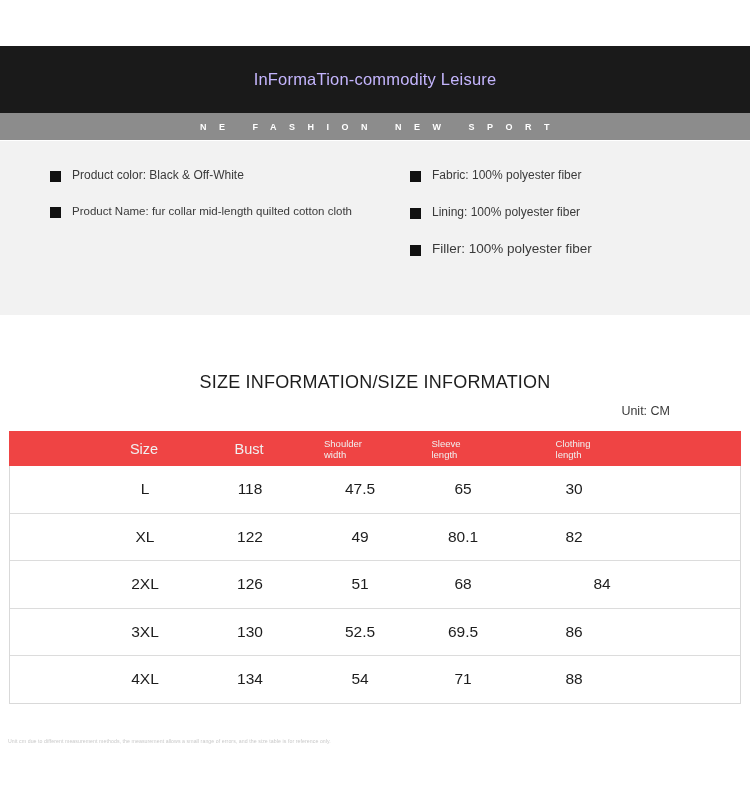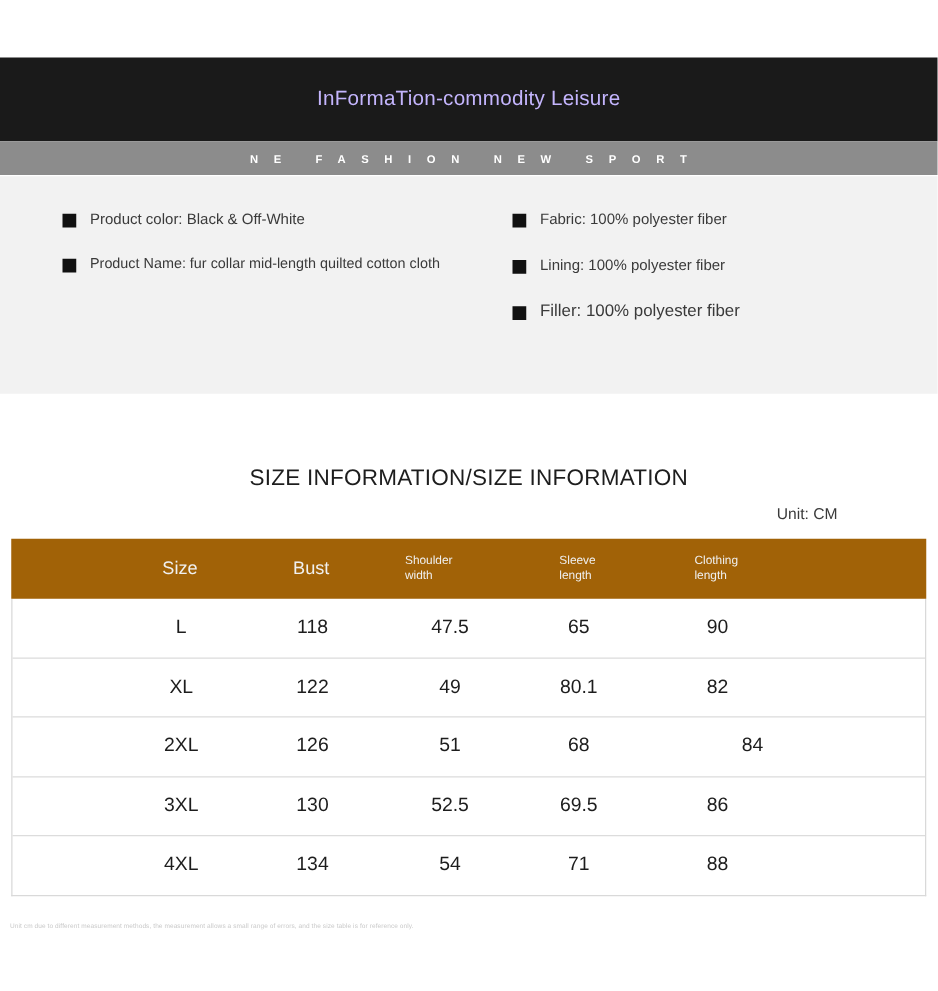--- a/index.html
+++ b/index.html
@@ -119,22 +119,22 @@
   }
 
   
   .size-table {
     position: absolute;
     left: 9px;
     top: 431px;
     width: 732px;
   }
   .table-head {
-    background: #a16207;
-    height: 48px;
+    background: #ef4444;
+    height: 35px;
     display: flex;
     align-items: center;
     position: relative;
   }
   .table-head .cell {
     color: #f0f0f0;
     position: absolute;
     top: 50%;
   }
   .th-big {
@@ -219,30 +219,30 @@
 </div>
 
 <div class="size-heading">SIZE INFORMATION/SIZE INFORMATION</div>
 <div class="unit-label">Unit: CM</div>
 
 <div class="size-table">
   <div class="table-head" id="table-head">
       <div class="cell th-big" style="left: 135px;">Size</div>
       <div class="cell th-big" style="left: 240px;">Bust</div>
       <div class="cell th-small" style="left: 334px;">Shoulder<br>width</div>
-      <div class="cell th-small" style="left: 453px;">Sleeve<br>length</div>
+      <div class="cell th-small" style="left: 437px;">Sleeve<br>length</div>
       <div class="cell th-small" style="left: 564px;">Clothing<br>length</div>
     </div>
   <div class="table-body" id="table-body">
       <div class="t-row">
         <div class="cell" style="left: 135px;">L</div>
         <div class="cell" style="left: 240px;">118</div>
         <div class="cell" style="left: 350px;">47.5</div>
         <div class="cell" style="left: 453px;">65</div>
-        <div class="cell" style="left: 564px;">90</div>
+        <div class="cell" style="left: 564px;">30</div>
       </div>
       <div class="t-row">
         <div class="cell" style="left: 135px;">XL</div>
         <div class="cell" style="left: 240px;">122</div>
         <div class="cell" style="left: 350px;">49</div>
         <div class="cell" style="left: 453px;">80.1</div>
         <div class="cell" style="left: 564px;">82</div>
       </div>
       <div class="t-row">
         <div class="cell" style="left: 135px;">2XL</div>

